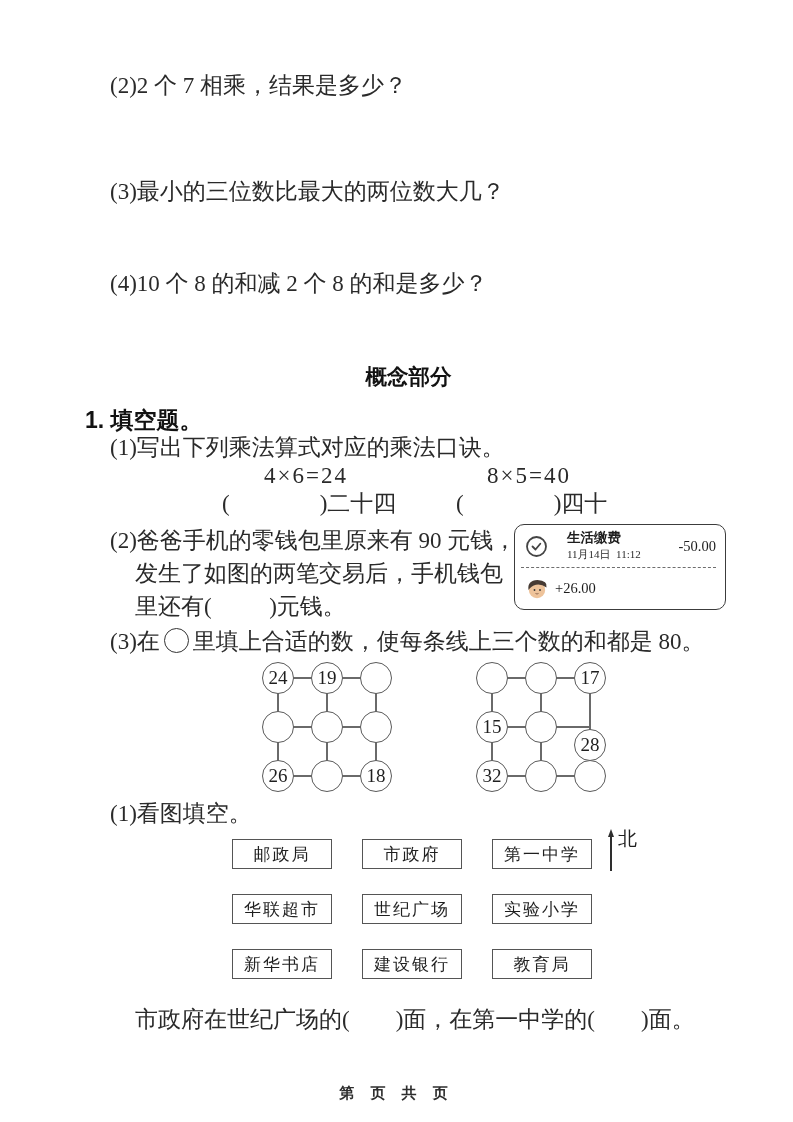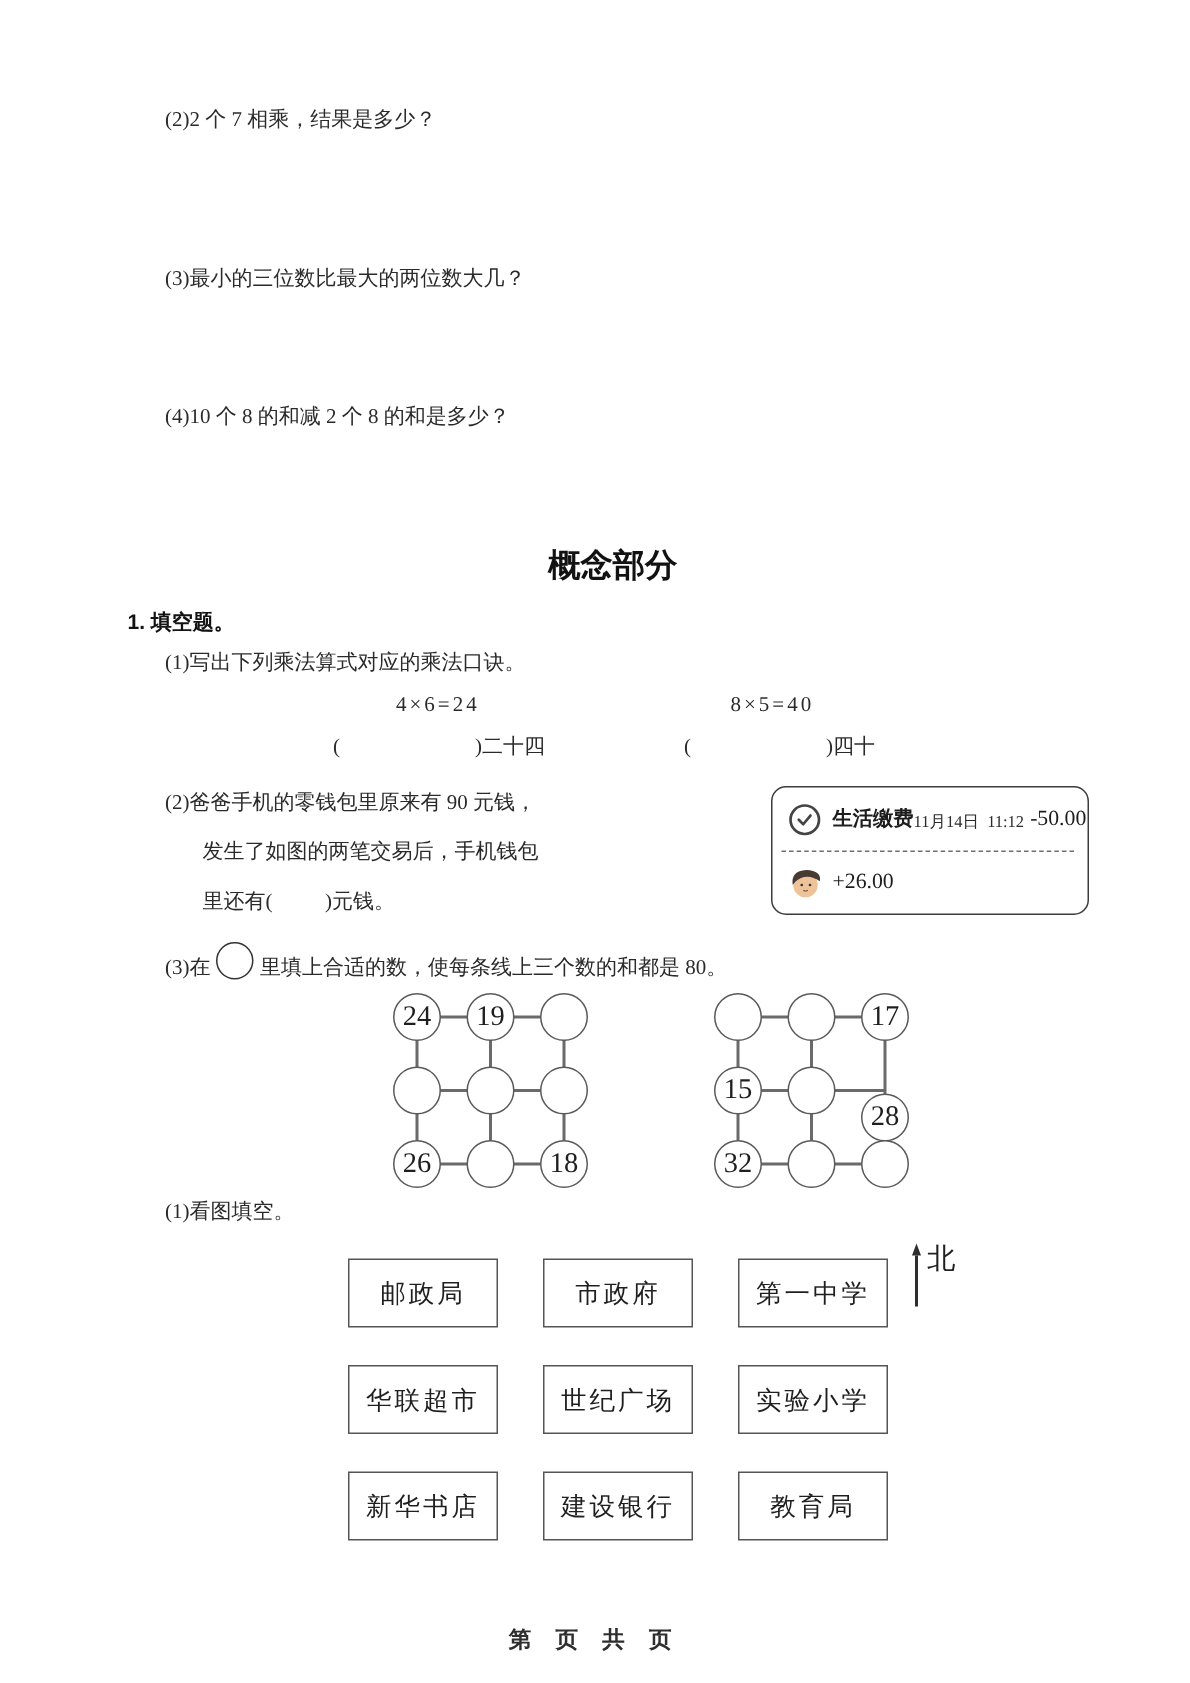--- a/index.html
+++ b/index.html
@@ -1,46 +1,46 @@
 <!DOCTYPE html>
 <html><head>
 <meta charset="utf-8">
 <style>
   html,body{margin:0;padding:0;background:#ffffff;}
   .page{position:relative;width:793px;height:1122px;background:#ffffff;overflow:hidden;
         font-family:"Liberation Serif","DejaVu Serif",serif;color:#232323;}
-  .t{position:absolute;font-size:14px;line-height:1.25;white-space:pre;color:#2a2a2a;}
+  .t{position:absolute;font-size:23px;line-height:1.25;white-space:pre;color:#2a2a2a;}
   .h{font-family:Liberation Sans, sans-serif;font-weight:bold;color:#121212;}
   .center{left:0;right:0;text-align:center;white-space:normal;}
   .gap90{display:inline-block;width:90px;}
   
   .txnbox{position:absolute;left:514px;top:524px;width:212px;height:86px;border:1.6px solid #3c3c3c;
           border-radius:10px;box-sizing:border-box;padding:3px 9px 3px 6px;background:#fff;
           display:flex;flex-direction:column;justify-content:space-between;}
   .txnrow{display:flex;align-items:center;height:36px;}
   .txnicon{width:30px;display:flex;justify-content:center;align-items:center;flex:0 0 30px;}
-  .txnmid{flex:1;margin-left:4px;display:flex;}
+  .txnmid{flex:1;margin-left:16px;display:flex;flex-direction:column;}
   .txntitle{font-size:13.5px;font-weight:bold;line-height:1.15;color:#1d1d1d;white-space:pre;}
   .txndate{font-size:11px;margin-top:2px;color:#2b2b2b;white-space:pre;}
   .txnamt{font-size:14.5px;color:#1d1d1d;white-space:pre;margin-left:4px;}
   .txndivider{border-top:1.6px dashed #6e6e6e;height:0;margin:0;}
   
   .blank-circle{display:inline-block;width:23px;height:23px;border:1.6px solid #333;border-radius:50%;
                 vertical-align:-4px;margin:0 4px;background:#fff;}
   
   .mg{position:absolute;width:130px;height:130px;}
   .mg .hl{position:absolute;left:16px;width:98px;height:1.6px;background:#6a6a6a;}
   .mg .vl{position:absolute;top:16px;height:98px;width:1.6px;background:#6a6a6a;}
   .mg .cell{position:absolute;width:32px;height:32px;box-sizing:border-box;border:1.4px solid #5a5a5a;
             border-radius:50%;background:#fff;display:flex;align-items:center;justify-content:center;
             font-size:19px;color:#1f1f1f;}
   
   .map-grid{position:absolute;left:232px;top:839px;display:grid;grid-template-columns:repeat(3,100px);
             column-gap:30px;row-gap:25px;}
-  .bbox{height:46px;box-sizing:border-box;border:1.3px solid #555;background:#fff;display:flex;
+  .bbox{height:30px;box-sizing:border-box;border:1.3px solid #555;background:#fff;display:flex;
         align-items:center;justify-content:center;font-size:17px;letter-spacing:2px;color:#1f1f1f;}
   .north{position:absolute;left:608px;top:826px;display:flex;align-items:flex-start;}
   .north-arrow{display:flex;flex-direction:column;align-items:center;margin-top:3px;}
   .north-arrow .head{width:0;height:0;border-left:3.5px solid transparent;border-right:3.5px solid transparent;
                      border-bottom:8px solid #2e2e2e;}
   .north-arrow .shaft{width:1.6px;height:34px;background:#2e2e2e;}
   .north-label{font-size:19px;margin-left:4px;color:#1f1f1f;}
   .footer{position:absolute;left:0;right:0;top:1084px;text-align:center;
           font-family:"Liberation Sans","DejaVu Sans",sans-serif;font-size:15px;font-weight:600;
           letter-spacing:6px;color:#2e2e2e;}
@@ -149,16 +149,17 @@
   </div>
 
   <div class="north">
     <span class="north-arrow">
         <span class="head"></span>
         <span class="shaft"></span>
       </span>
     <span class="north-label">北</span>
   </div>
 
+  <div class="t" style="left:135px;top:1006px">市政府在世纪广场的(        )面，在第一中学的(        )面。</div>
 
   <div class="footer">第 页 共 页</div>
 
 </div>
 
 </body></html>

